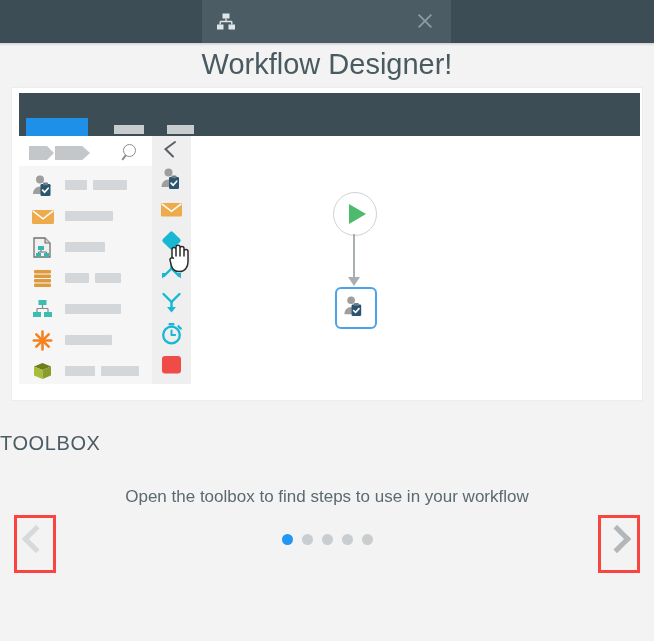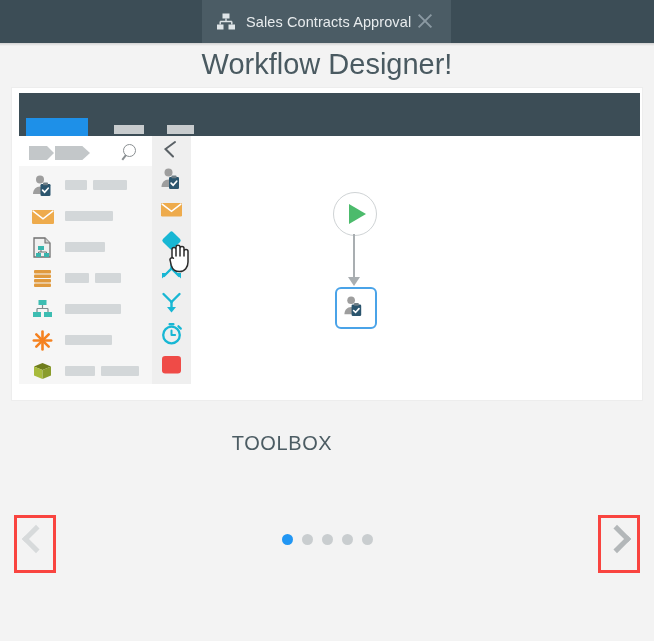--- a/index.html
+++ b/index.html
@@ -187,21 +187,21 @@
   .node-task {
     position: absolute; left: 144px; top: 151px;
     width: 38px; height: 38px;
     border: 2px solid #4aa3e8; border-radius: 6px;
     background: #ffffff;
   }
 
   
   .caption-title {
     position: absolute; left: 0; top: 432px;
-    width: 564px; text-align: center;
+    width: 564px; 
     font-size: 20px; color: #4c5c63;
     letter-spacing: 0.6px;
   }
   .caption-sub {
     position: absolute; left: 0; top: 487px;
     width: 654px; text-align: center;
     font-size: 17px; color: #5b6a71;
   }
 
   
@@ -260,21 +260,20 @@
   <div class="tabbar">
     <div class="tab">
       <span class="tab-icon">
         <svg viewBox="0 0 20 20" width="20" height="20">
           <rect x="6.5" y="1.5" width="7" height="5" fill="#dfe5e8"></rect>
           <rect x="1" y="12.5" width="6.5" height="5" fill="#dfe5e8"></rect>
           <rect x="12.5" y="12.5" width="6.5" height="5" fill="#dfe5e8"></rect>
           <path d="M10 6.5 v3 M4.2 9.5 h11.6 M4.2 9.5 v3 M15.8 9.5 v3" stroke="#dfe5e8" stroke-width="1.4" fill="none"></path>
         </svg>
       </span>
-      <span class="tab-title">Sales Contracts Approval</span>
       <span class="tab-close"></span>
     </div>
   </div>
   <div class="tabbar-shadow"></div>
 
   <div class="heading">Workflow Designer!</div>
 
   <div class="illus">
 
     <div class="illus-header">
@@ -479,20 +478,21 @@
       <svg viewBox="0 0 26 30" width="26" height="30">
         <path d="M5 14 V6.5 a2 2 0 0 1 4 0 V13 V4.2 a2 2 0 0 1 4 0 V13 V5.5
                  a2 2 0 0 1 4 0 V13 V8.5 a2 2 0 0 1 4 0 V19
                  c0 5.2 -3.2 9.6 -8.4 9.6 c-4.6 0 -7.3 -2.6 -8.4 -6.4
                  L3.2 17.6 a2 2 0 0 1 3.2 -2.3 z" fill="#ffffff" stroke="#2b2b2b" stroke-width="1.5" stroke-linejoin="round"></path>
       </svg>
     </span>
   </div>
 
   <div class="caption-title">TOOLBOX</div>
+  <div class="caption-sub">Open the toolbox to find steps to use in your workflow</div>
 
   <div class="dots">
     <span class="dot active"></span>
     <span class="dot"></span>
     <span class="dot"></span>
     <span class="dot"></span>
     <span class="dot"></span>
   </div>
 
   <div class="nav nav-prev">

